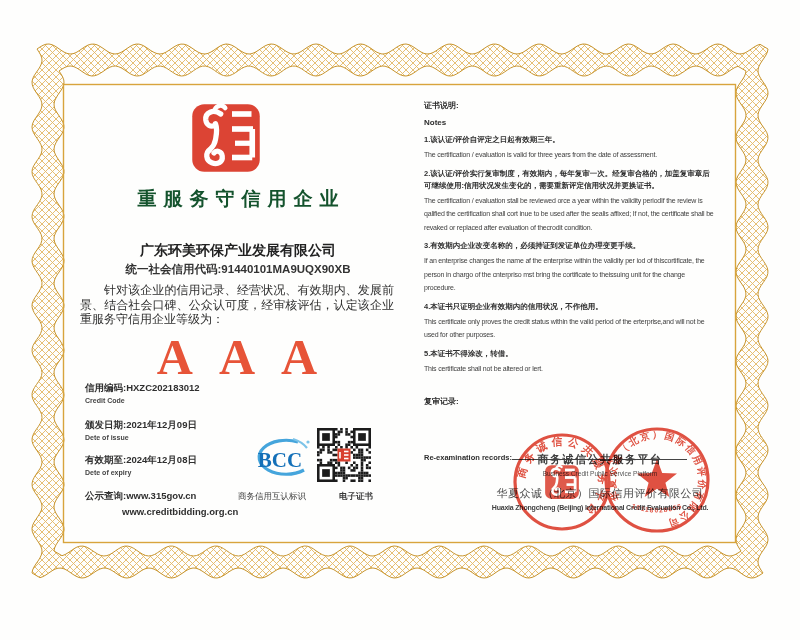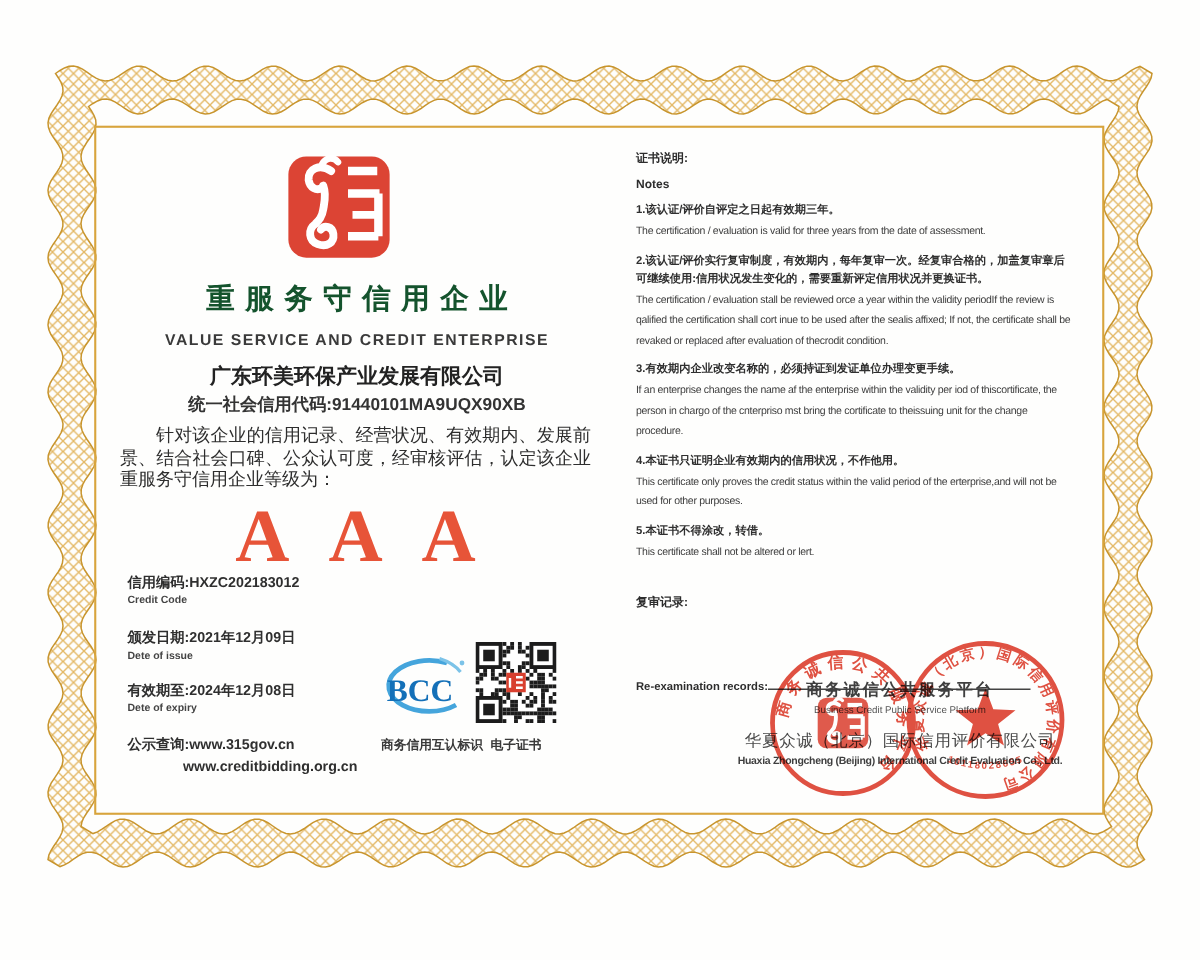--- a/index.html
+++ b/index.html
@@ -24,23 +24,23 @@
          text-align:justify;text-indent:24px;}
   .grade{position:absolute;left:80px;top:328px;width:314px;text-align:center;z-index:1;
          font-family:"Liberation Serif",serif;font-size:50px;font-weight:700;color:#e75438;
          letter-spacing:26px;padding-left:26px;box-sizing:border-box;}
   .field{position:absolute;left:85px;z-index:1;}
   .field .lab{font-size:9.5px;font-weight:700;color:#2f2f2f;}
   .field .sub{font-size:7px;font-weight:600;color:#444;margin-top:2px;}
   .url2{position:absolute;left:122px;top:506px;z-index:1;font-size:9.5px;font-weight:700;color:#2f2f2f;}
   .bcc-svg{position:absolute;left:248px;top:437px;z-index:1;}
   .qr-svg{position:absolute;left:317px;top:428px;z-index:1;}
-  .bcc-cap{position:absolute;left:238px;top:491px;width:84px;text-align:right;z-index:1;
-         font-size:8.5px;font-weight:700;color:#3a3a3a;}
-  .qr-cap{position:absolute;left:315px;top:491px;width:58px;text-align:center;z-index:1;
+  .bcc-cap{position:absolute;left:238px;top:491px;width:84px;text-align:left;z-index:1;
+         font-size:8.5px;font-weight:400;color:#3a3a3a;}
+  .qr-cap{position:absolute;left:315px;top:491px;width:58px;text-align:right;z-index:1;
          font-size:8.5px;font-weight:700;color:#3a3a3a;}
 
   
   .notes{position:absolute;left:424px;top:100px;width:292px;z-index:1;}
   .nh{font-size:8px;font-weight:700;color:#2d2d2d;margin:0 0 7px 0;}
   .note-zh{font-size:7.5px;font-weight:700;color:#2f2f2f;line-height:12px;margin:6px 0 2px 0;}
   .note-en{font-size:7px;letter-spacing:-0.2px;color:#3d3d3d;line-height:13.5px;margin:0;}
   .reexam{margin-top:21px;}
   .reexam .rz{font-size:8px;font-weight:700;color:#2d2d2d;margin-bottom:8px;}
   .reexam .re{font-size:7.5px;font-weight:700;color:#2d2d2d;margin-top:44px;}
@@ -84,21 +84,20 @@
           <path d="M83,36 v38" stroke-width="7.5"></path>
           <path d="M60,55 h20" stroke-width="7"></path>
           <path d="M56,74 h27" stroke-width="7.5"></path>
         </g>
       </symbol>
     </defs>
     <use href="#xin" x="0" y="0" width="96" height="96"></use>
   </svg>
 
   <div class="title">重服务守信用企业</div>
-  <div class="subtitle">VALUE SERVICE AND CREDIT ENTERPRISE</div>
   <div class="company">广东环美环保产业发展有限公司</div>
   <div class="uscc">统一社会信用代码:91440101MA9UQX90XB</div>
 
   <p class="statement">针对该企业的信用记录、经营状况、有效期内、发展前景、结合社会口碑、公众认可度，经审核评估，认定该企业重服务守信用企业等级为：</p>
   <div class="grade">AAA</div>
 
   <div class="field" style="top:382px">
     <div class="lab">信用编码:HXZC202183012</div>
     <div class="sub">Credit Code</div>
   </div>

